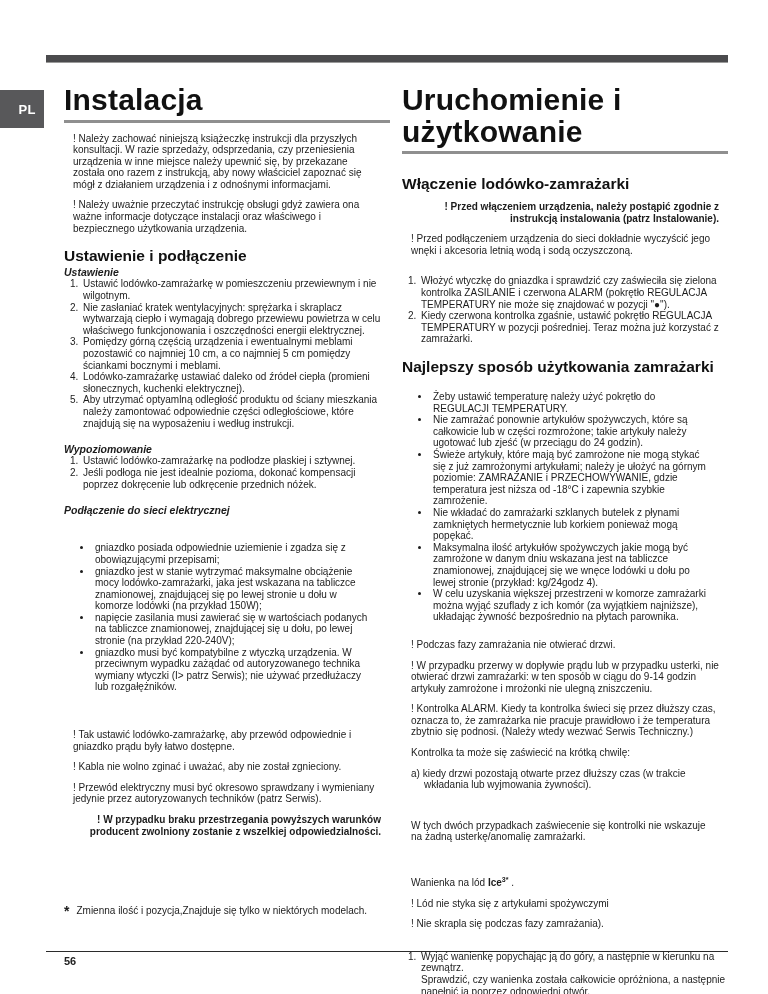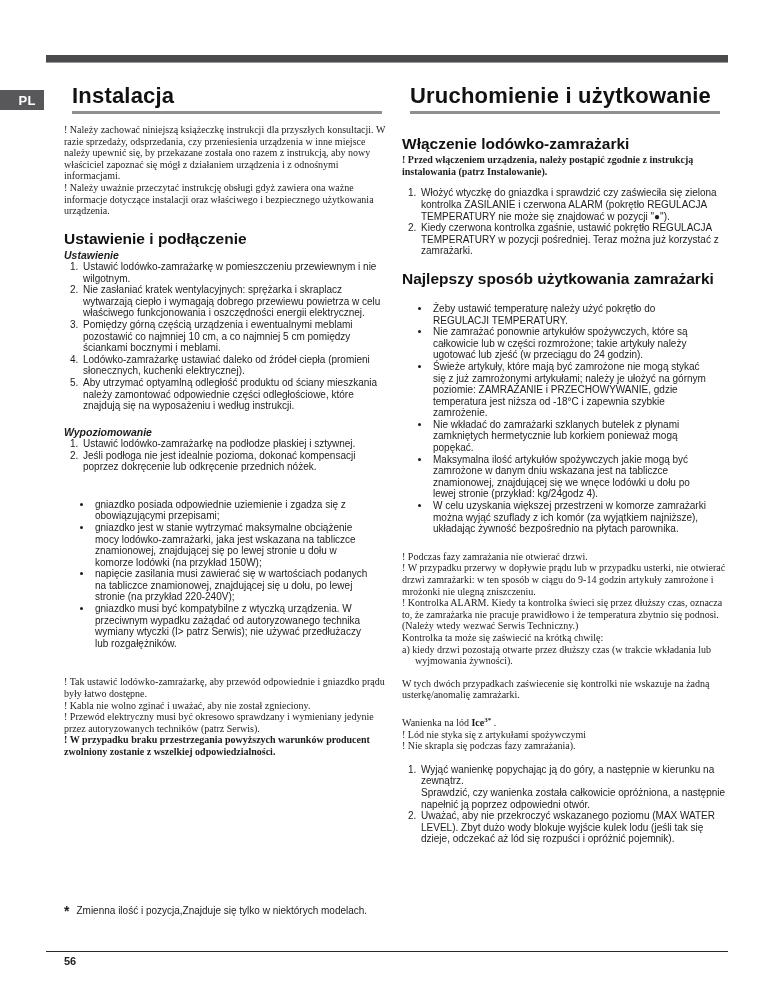--- a/index.html
+++ b/index.html
@@ -4,36 +4,36 @@
 <style>
   html,body{margin:0;padding:0;}
   body{
     width:768px;height:994px;position:relative;overflow:hidden;
     background:#ffffff;color:#1c1c1c;
     font-family:"Liberation Sans", sans-serif;
     -webkit-font-smoothing:antialiased;
   }
   .top-bar{position:absolute;left:46px;right:40px;top:55px;height:7px;background:#4b4b4d;border-bottom:1px solid #9a9a9a;}
   .pl-tab{
-    position:absolute;left:0;top:90px;width:44px;height:20px;background:#58585a;color:#ffffff;
+    position:absolute;left:0;top:90px;width:44px;height:38px;background:#58585a;color:#ffffff;
     display:flex;align-items:center;justify-content:flex-end;padding-right:8px;box-sizing:border-box;
     font-weight:bold;font-size:13px;letter-spacing:0.5px;
   }
   .columns{position:absolute;left:64px;right:40px;top:84px;display:flex;gap:12px;}
   .col{flex:1;min-width:0;font-size:10px;line-height:1.16;}
-  .col h1{font-size:22px;line-height:1.05;font-weight:bold;margin:0 8px 10px;padding-bottom:4px;border-bottom:3px solid #8f8f8f;letter-spacing:0.2px;color:#111;}
+  .col h1{font-size:30px;line-height:1.05;font-weight:bold;margin:0 0 10px;padding-bottom:4px;border-bottom:3px solid #8f8f8f;letter-spacing:0.2px;color:#111;}
   .col h2{font-size:15.5px;line-height:1.1;font-weight:bold;margin:13px 0 2px;color:#111;}
   .col h1 + h2{margin-top:21px;}
   .col h3{font-size:10.5px;font-weight:bold;margin:14px 0 0;font-style:italic;}
   .col h2 + h3{margin-top:0;}
-  .col p{margin:0;font-family:Liberation Serif, serif;}
+  .col p{margin:9px;}
   .col ol{margin:0;padding-left:17px;}
   .col ul{margin:16px;padding-left:13px;}
   .col li{padding-left:2px;margin:0;}
-  .bold{font-weight:bold;}
+  .bold{font-weight:bold;text-align:right;}
   .hang{padding-left:13px;text-indent:-13px;}
   sup{font-size:7px;line-height:0;}
   .footnote{position:absolute;left:64px;top:901px;font-size:10px;color:#1c1c1c;}
   .fn-star{font-size:14px;font-weight:bold;margin-right:7px;position:relative;top:2px;}
   .footer-rule{position:absolute;left:46px;right:40px;top:951px;border-top:1.6px solid #2b2b2b;}
   .page-number{position:absolute;left:64px;top:955px;font-size:11px;font-weight:bold;color:#222;}
 </style>
 </head>
 <body>
 
@@ -55,37 +55,39 @@
         <li>Nie zasłaniać kratek wentylacyjnych: sprężarka i skraplacz wytwarzają ciepło i wymagają dobrego przewiewu powietrza w celu właściwego funkcjonowania i oszczędności energii elektrycznej.</li>
         <li>Pomiędzy górną częścią urządzenia i ewentualnymi meblami pozostawić co najmniej 10 cm, a co najmniej 5 cm pomiędzy ściankami bocznymi i meblami.</li>
         <li>Lodówko-zamrażarkę ustawiać daleko od źródeł ciepła (promieni słonecznych, kuchenki elektrycznej).</li>
         <li>Aby utrzymać optyamlną odległość produktu od ściany mieszkania należy zamontować odpowiednie części odległościowe, które znajdują się na wyposażeniu i według instrukcji.</li>
       </ol>
       <h3>Wypoziomowanie</h3>
       <ol>
         <li>Ustawić lodówko-zamrażarkę na podłodze płaskiej i sztywnej.</li>
         <li>Jeśli podłoga nie jest idealnie pozioma, dokonać kompensacji poprzez dokręcenie lub odkręcenie przednich nóżek.</li>
       </ol>
+      <h3>Podłączenie do sieci elektrycznej</h3>
       <div style="height: 10px;"></div>
       <ul>
         <li>gniazdko posiada odpowiednie uziemienie i zgadza się z obowiązującymi przepisami;</li>
         <li>gniazdko jest w stanie wytrzymać maksymalne obciążenie mocy lodówko-zamrażarki, jaka jest wskazana na tabliczce znamionowej, znajdującej się po lewej stronie u dołu w komorze lodówki (na przykład 150W);</li>
         <li>napięcie zasilania musi zawierać się w wartościach podanych na tabliczce znamionowej, znajdującej się u dołu, po lewej stronie (na przykład 220-240V);</li>
         <li>gniazdko musi być kompatybilne z wtyczką urządzenia. W przeciwnym wypadku zażądać od autoryzowanego technika wymiany wtyczki (I&gt; patrz Serwis); nie używać przedłużaczy lub rozgałężników.</li>
       </ul>
       <div style="height: 11px;"></div>
       <p>! Tak ustawić lodówko-zamrażarkę, aby przewód odpowiednie i gniazdko prądu były łatwo dostępne.</p>
       <p>! Kabla nie wolno zginać i uważać, aby nie został zgnieciony.</p>
       <p>! Przewód elektryczny musi być okresowo sprawdzany i wymieniany jedynie przez autoryzowanych techników (patrz Serwis).</p>
       <p class="bold">! W przypadku braku przestrzegania powyższych warunków producent zwolniony zostanie z wszelkiej odpowiedzialności.</p>
     </div>
   <div class="col">
       <h1>Uruchomienie i użytkowanie</h1>
       <h2>Włączenie lodówko-zamrażarki</h2>
       <p class="bold">! Przed włączeniem urządzenia, należy postąpić zgodnie z instrukcją instalowania (patrz Instalowanie).</p>
+      <p>! Przed podłączeniem urządzenia do sieci dokładnie wyczyścić jego wnęki i akcesoria letnią wodą i sodą oczyszczoną.</p>
       <div style="height: 10px;"></div>
       <ol>
         <li>Włożyć wtyczkę do gniazdka i sprawdzić czy zaświeciła się zielona kontrolka ZASILANIE i czerwona ALARM (pokrętło REGULACJA TEMPERATURY nie może się znajdować w pozycji "●").</li>
         <li>Kiedy czerwona kontrolka zgaśnie, ustawić pokrętło REGULACJA TEMPERATURY w pozycji pośredniej. Teraz można już korzystać z zamrażarki.</li>
       </ol>
       <h2>Najlepszy sposób użytkowania zamrażarki</h2>
       <ul>
         <li>Żeby ustawić temperaturę należy użyć pokrętło do REGULACJI TEMPERATURY.</li>
         <li>Nie zamrażać ponownie artykułów spożywczych, które są całkowicie lub w części rozmrożone; takie artykuły należy ugotować lub zjeść (w przeciągu do 24 godzin).</li>
         <li>Świeże artykuły, które mają być zamrożone nie mogą stykać się z już zamrożonymi artykułami; należy je ułożyć na górnym poziomie: ZAMRAŻANIE i PRZECHOWYWANIE, gdzie temperatura jest niższa od -18°C i zapewnia szybkie zamrożenie.</li>

